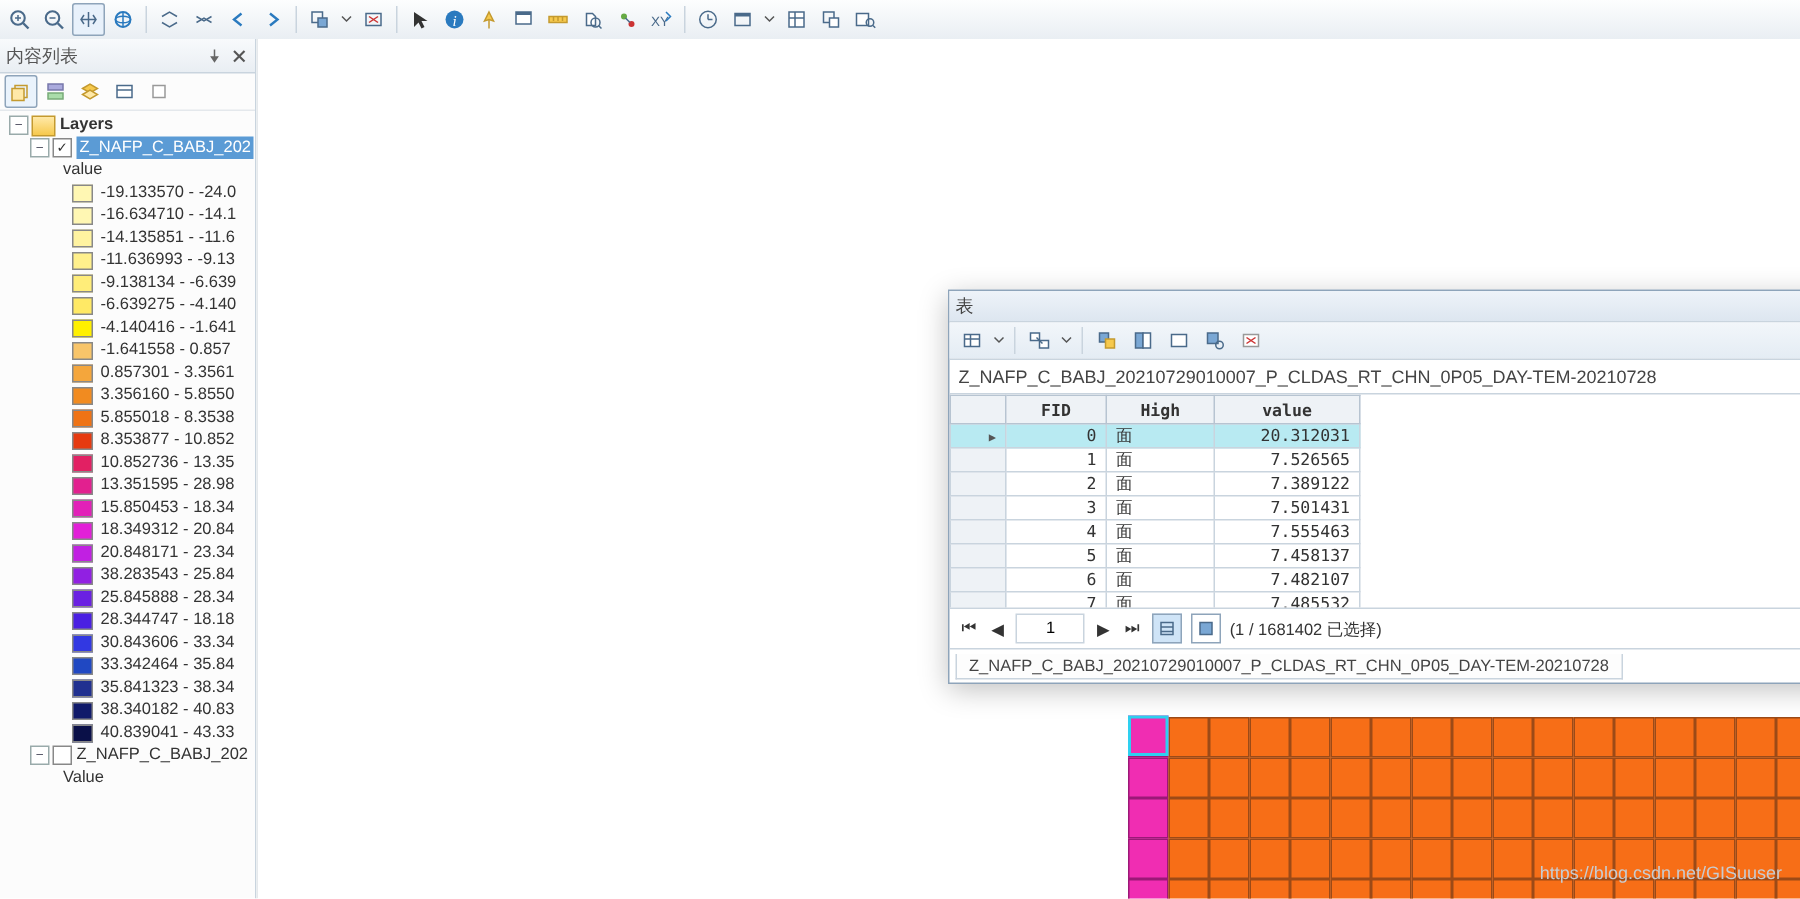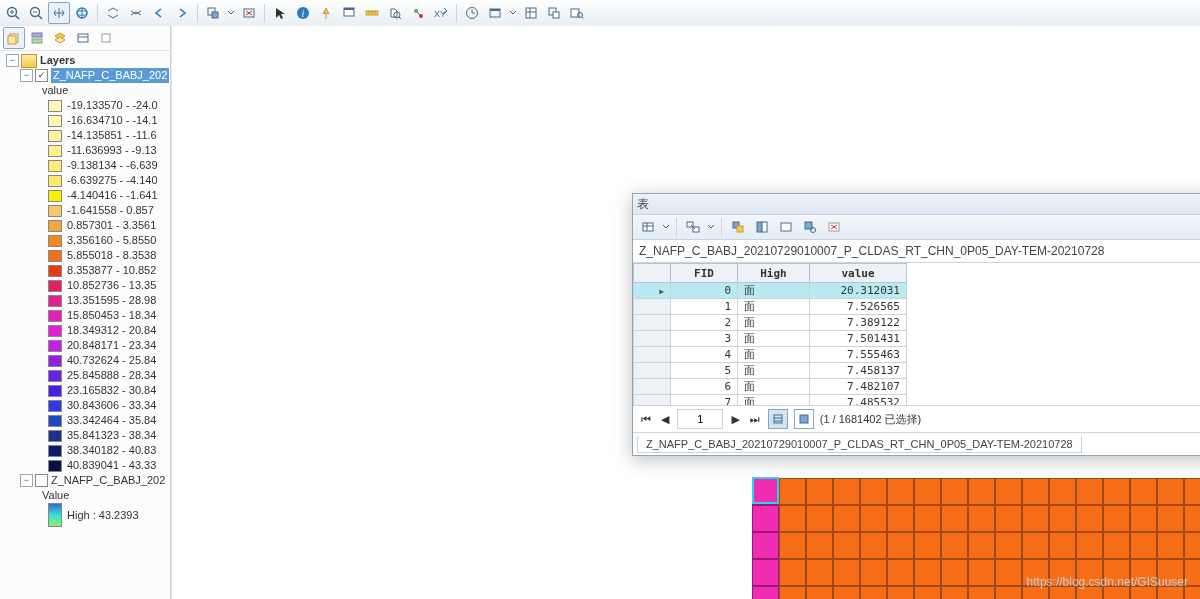--- a/index.html
+++ b/index.html
@@ -220,20 +220,36 @@
           <rect x="1" y="3" width="8" height="8" fill="#fff" stroke="#4a6a8a"></rect>
           <circle cx="10" cy="9" r="2.5" fill="none" stroke="#4a6a8a"></circle>
           <line x1="12" y1="11" x2="13.5" y2="12.5" stroke="#4a6a8a"></line>
         </svg>
       </div>
   </div>
 
   <div class="workspace">
 
     <div class="toc">
+      <div class="toc-header">
+        <span class="toc-title">内容列表</span>
+        <div class="toc-hdrbtns">
+          <div class="hbtn">
+              <svg width="10" height="10">
+                <path d="M5 1v5M3 6h4l-2 3z" fill="#666" stroke="#666"></path>
+              </svg>
+            </div>
+          <div class="hbtn">
+              <svg width="9" height="9">
+                <line x1="1" y1="1" x2="8" y2="8" stroke="#555" stroke-width="1.4"></line>
+                <line x1="8" y1="1" x2="1" y2="8" stroke="#555" stroke-width="1.4"></line>
+              </svg>
+            </div>
+        </div>
+      </div>
       <div class="toc-toolbar">
         <div class="tocbtn" style="border-color:#8ea4ba;background:#eaf3fc">
             <svg width="14" height="14">
               <rect x="3" y="3" width="8" height="8" fill="none" stroke="#c49a2f"></rect>
               <rect x="1" y="5" width="8" height="8" fill="#ffe9a8" stroke="#c49a2f"></rect>
             </svg>
           </div>
         <div class="tocbtn">
             <svg width="14" height="14">
               <rect x="2" y="2" width="10" height="4" fill="#aad" stroke="#77a"></rect>
@@ -336,29 +352,29 @@
             <div class="trow indent4">
               <span class="swatch" style="background:#e220d8"></span>
               <span>18.349312 - 20.84</span>
             </div>
             <div class="trow indent4">
               <span class="swatch" style="background:#c120e2"></span>
               <span>20.848171 - 23.34</span>
             </div>
             <div class="trow indent4">
               <span class="swatch" style="background:#9120e2"></span>
-              <span>40.732624 - 25.84</span>
+              <span>38.283543 - 25.84</span>
             </div>
             <div class="trow indent4">
               <span class="swatch" style="background:#6a20e2"></span>
               <span>25.845888 - 28.34</span>
             </div>
             <div class="trow indent4">
               <span class="swatch" style="background:#4a20e2"></span>
-              <span>23.165832 - 30.84</span>
+              <span>28.344747 - 18.18</span>
             </div>
             <div class="trow indent4">
               <span class="swatch" style="background:#3238e2"></span>
               <span>30.843606 - 33.34</span>
             </div>
             <div class="trow indent4">
               <span class="swatch" style="background:#2048c2"></span>
               <span>33.342464 - 35.84</span>
             </div>
             <div class="trow indent4">
@@ -374,24 +390,20 @@
               <span>40.839041 - 43.33</span>
             </div>
           </div>
         <div class="trow indent2">
             <span class="twist">−</span>
             <span class="chk"></span>
             <span>Z_NAFP_C_BABJ_202</span>
           </div>
         <div class="trow indent3">
             <span>Value</span>
-          </div>
-        <div class="trow indent4" style="height:24px">
-            <span class="grad"></span>
-            <span>High : 43.2393</span>
           </div>
       </div>
     </div>
 
     <div class="mapview">
       <div class="raster" id="raster">
           <div class="rrow">
             <div class="rcell cp"></div>
             <div class="rcell co"></div>
             <div class="rcell co"></div>

